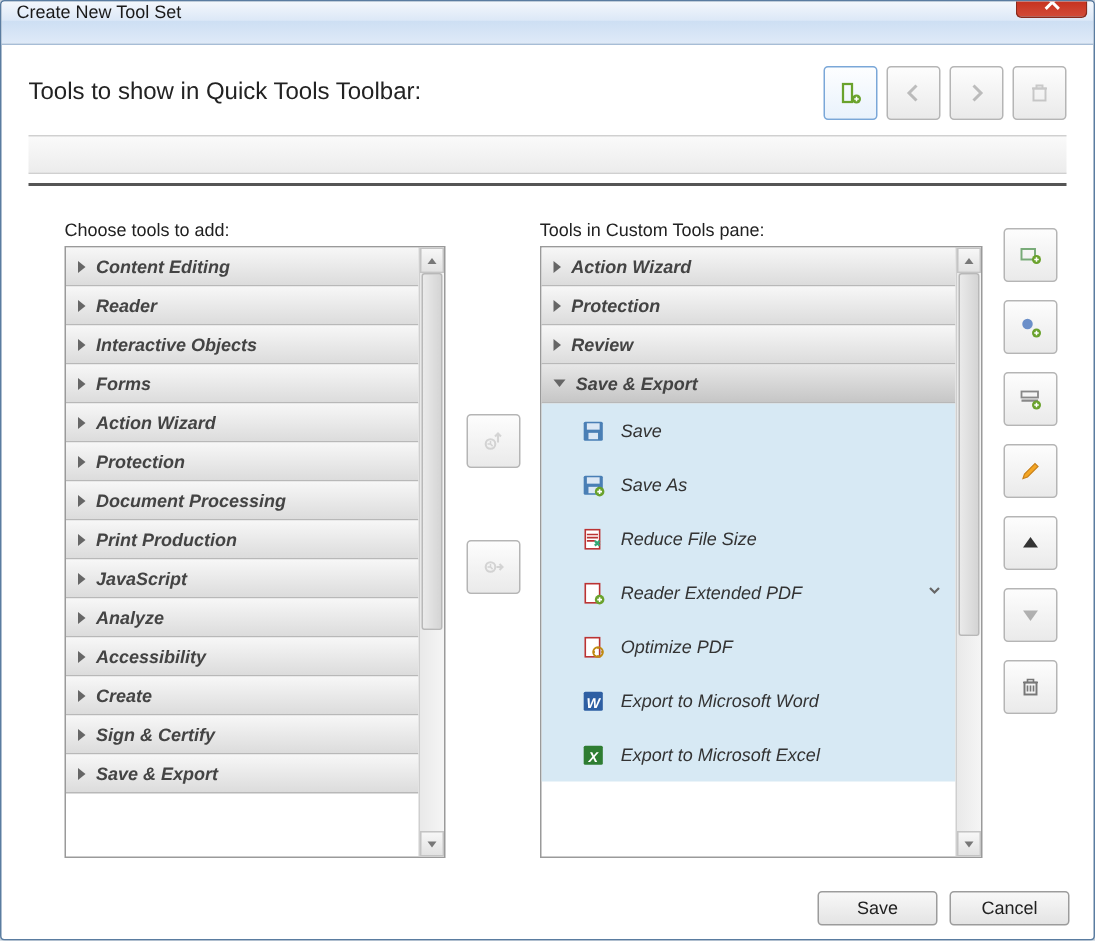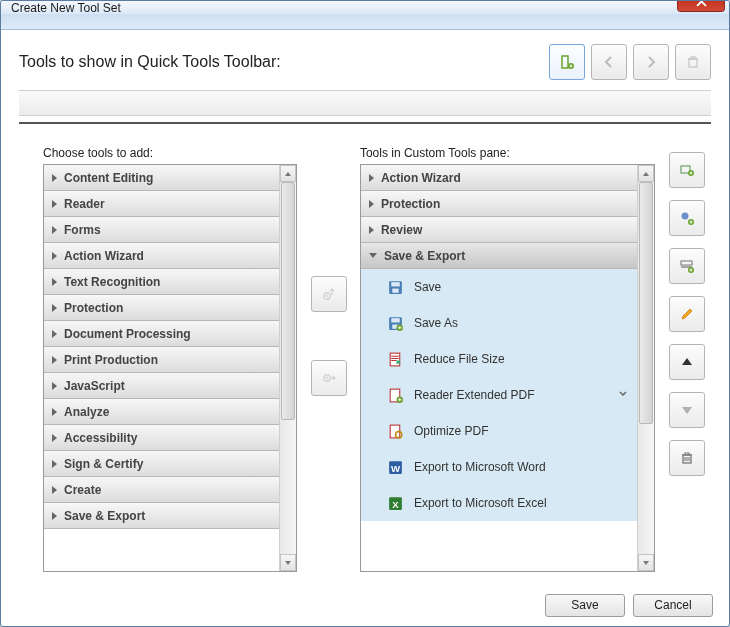--- a/index.html
+++ b/index.html
@@ -35,21 +35,21 @@
   .main { flex:1; display:flex; gap:0; margin-top:22px; min-height:0; }
   .col { display:flex; flex-direction:column; min-height:0; }
   .col.left  { width:300px;padding-left:24px; }
   .col.mid   { width:68px; align-items:center; justify-content:flex-start; padding-top:130px; gap:48px;}
   .col.right { width:320px; }
   .col.side  { width:60px; padding-left:14px; gap:12px; padding-top:6px; }
   .section-label { font-size:12px; color:#222; margin-bottom:4px; }
 
   .listbox { flex:1; border:1px solid #9a9a9a; background:#fff; display:flex;
              min-height:0; position:relative; }
-  .listbody { flex:1; overflow:hidden; }
+  .listbody { flex:1; overflow:hidden;font-style:italic; }
   .scrollbar { width:17px; background:linear-gradient(to right,#e9e9e9,#f5f5f5);
                border-left:1px solid #cfcfcf; display:flex; flex-direction:column; }
   .sb-btn { height:17px; background:linear-gradient(#f7f7f7,#e2e2e2);
             border:1px solid #c4c4c4; margin:0; display:flex;
             align-items:center; justify-content:center; }
   .sb-track { flex:1; position:relative; }
   .sb-thumb { position:absolute; left:1px; right:1px; background:linear-gradient(to right,#eaeaea,#d4d4d4);
               border:1px solid #b8b8b8; border-radius:2px; }
 
   .acc-item { height:26px; background:linear-gradient(#f7f7f7,#dcdcdc);
@@ -133,32 +133,32 @@
               <div class="acc-item">
                 <span class="tri"></span>
                 <span>Content Editing</span>
               </div>
               <div class="acc-item">
                 <span class="tri"></span>
                 <span>Reader</span>
               </div>
               <div class="acc-item">
                 <span class="tri"></span>
+                <span>Interactive Objects</span>
+              </div>
+              <div class="acc-item">
+                <span class="tri"></span>
                 <span>Forms</span>
               </div>
               <div class="acc-item">
                 <span class="tri"></span>
                 <span>Action Wizard</span>
               </div>
               <div class="acc-item">
                 <span class="tri"></span>
-                <span>Text Recognition</span>
-              </div>
-              <div class="acc-item">
-                <span class="tri"></span>
                 <span>Protection</span>
               </div>
               <div class="acc-item">
                 <span class="tri"></span>
                 <span>Document Processing</span>
               </div>
               <div class="acc-item">
                 <span class="tri"></span>
                 <span>Print Production</span>
               </div>
@@ -169,25 +169,25 @@
               <div class="acc-item">
                 <span class="tri"></span>
                 <span>Analyze</span>
               </div>
               <div class="acc-item">
                 <span class="tri"></span>
                 <span>Accessibility</span>
               </div>
               <div class="acc-item">
                 <span class="tri"></span>
+                <span>Create</span>
+              </div>
+              <div class="acc-item">
+                <span class="tri"></span>
                 <span>Sign &amp; Certify</span>
-              </div>
-              <div class="acc-item">
-                <span class="tri"></span>
-                <span>Create</span>
               </div>
               <div class="acc-item">
                 <span class="tri"></span>
                 <span>Save &amp; Export</span>
               </div>
             </div>
           <div class="scrollbar">
             <div class="sb-btn">
                 <svg width="8" height="8">
                   <path d="M1 6 L4 2 L7 6" fill="#777"></path>

